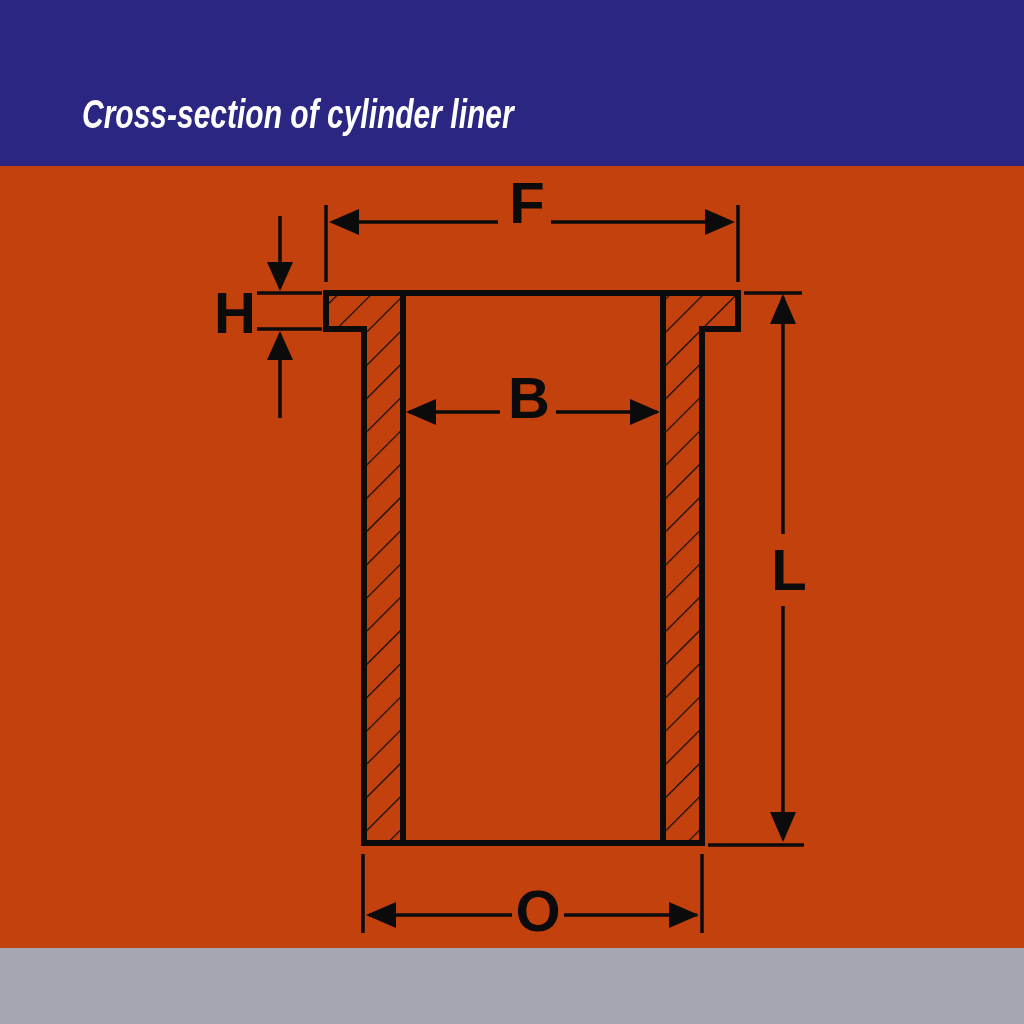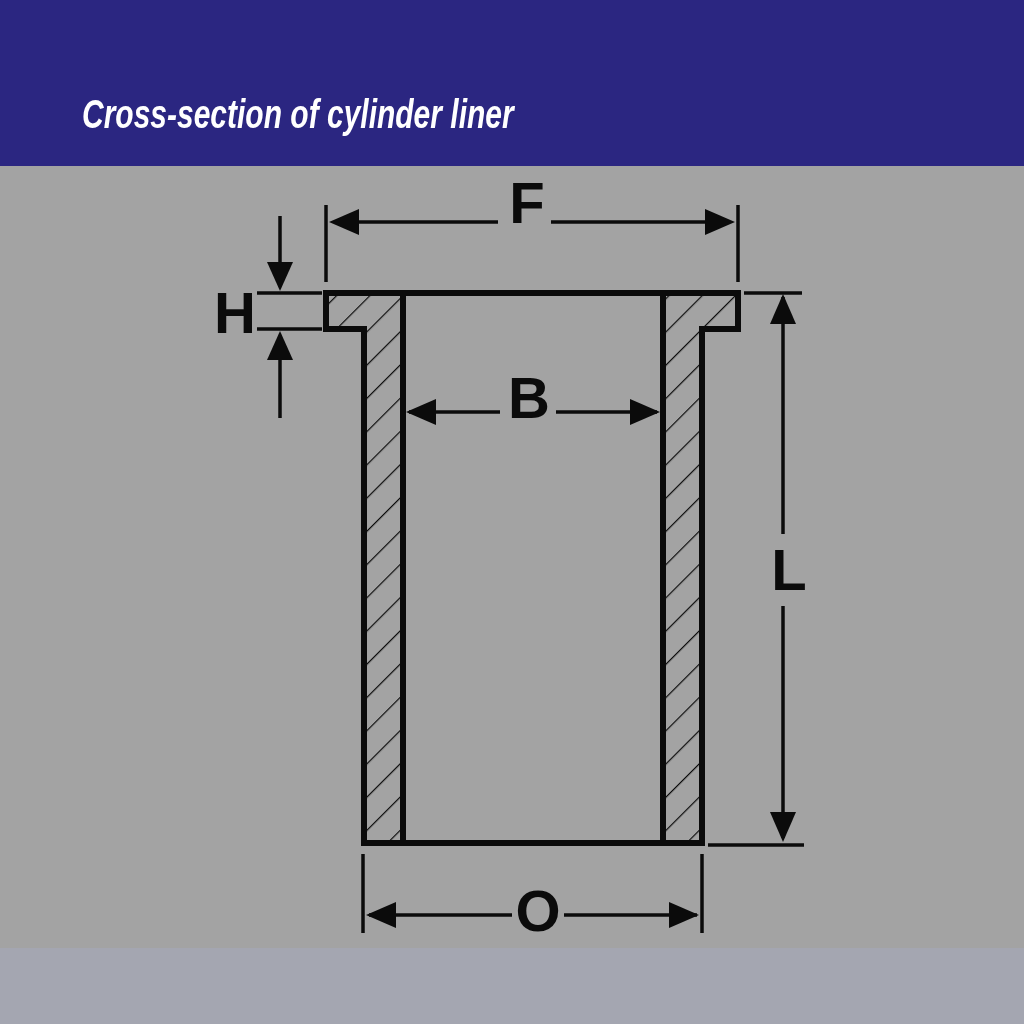--- a/index.html
+++ b/index.html
@@ -1,20 +1,20 @@
 <!DOCTYPE html>
 <html><head>
 <meta charset="utf-8">
 <style>
   html, body { margin: 0; padding: 0; background: #ffffff; }
   .page {
     position: relative;
     width: 1024px;
     height: 1024px;
-    background: #a3a3a3;
+    background: #c2410c;
     overflow: hidden;
     font-family: "Liberation Sans", "DejaVu Sans", sans-serif;
   }
   svg { display: block; }
   .dim-label {
     font-family: "Liberation Sans", "DejaVu Sans", sans-serif;
     font-weight: bold;
     fill: #0b0b0b;
   }
   .title-text {

